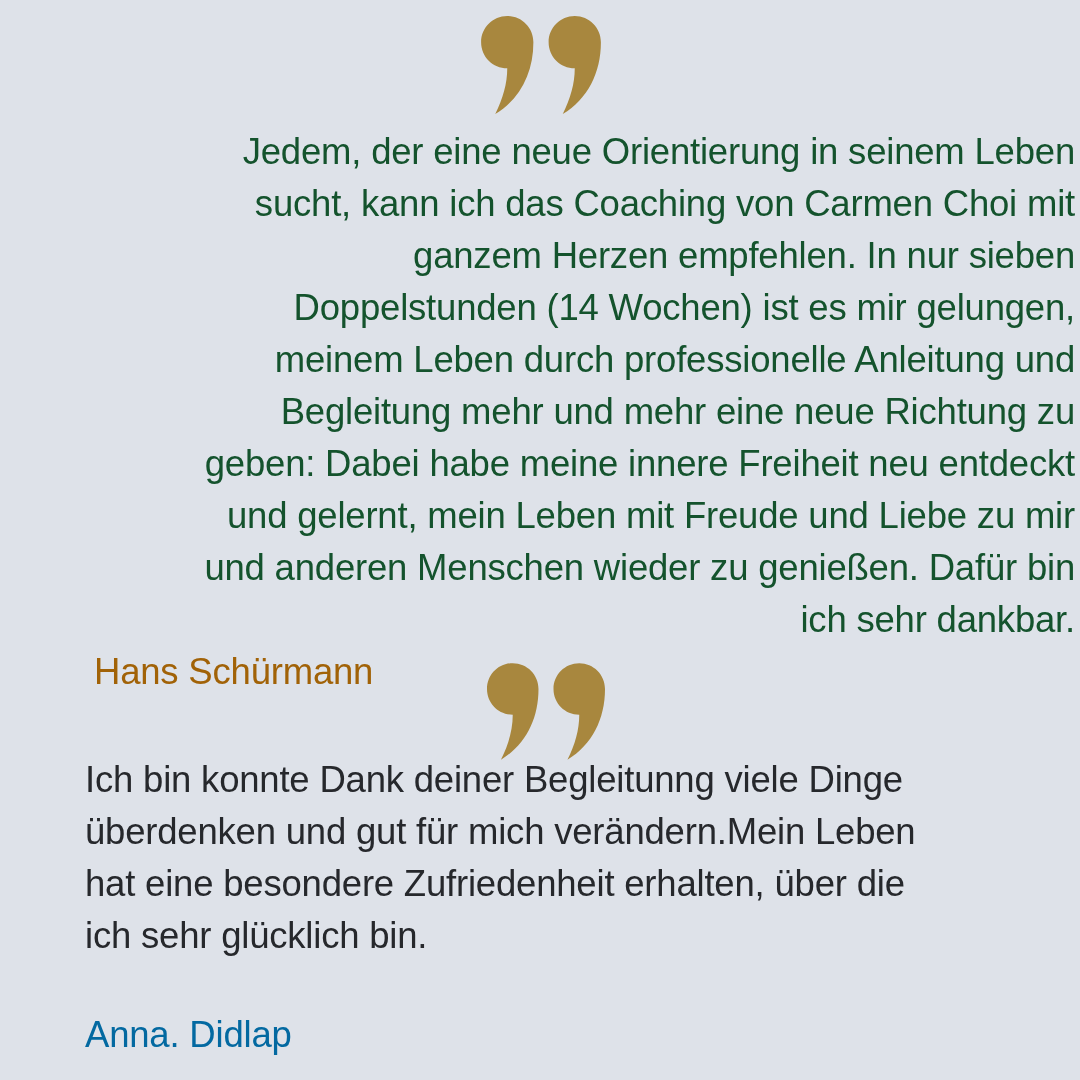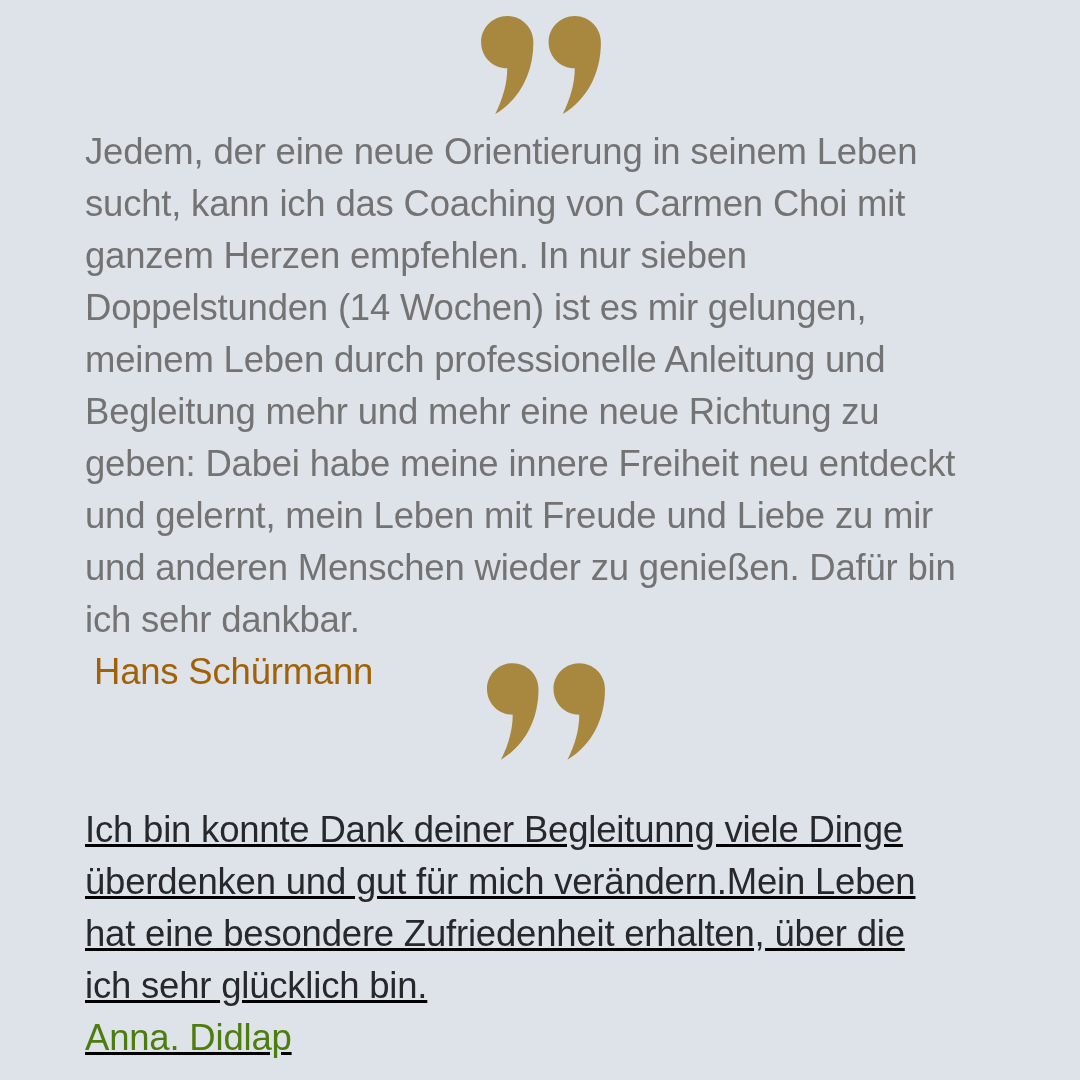--- a/index.html
+++ b/index.html
@@ -27,21 +27,21 @@
   .qi2 {
     left: 487px;
     top: 663px;
   }
   .block {
     position: absolute;
     left: 85px;
     width: 990px;
   }
   .b1 { top: 126px; }
-  .b2 { top: 804px; text-decoration: underline; }
+  .b2 { top: 754px; }
   .quote-text {
     font-size: 36.5px;
     font-weight: 300;
     line-height: 52px;
     letter-spacing: -0.2px;
     white-space: pre;
   }
   .attribution {
     font-size: 36.5px;
     font-weight: 300;
@@ -59,21 +59,21 @@
 <div class="canvas" style="background: rgb(222, 226, 233);">
 
   <div class="quote-icon qi1" style="color: rgb(168, 135, 62);">
     <svg width="120" height="98" viewBox="0 0 110 90" aria-hidden="true">
       <path fill="currentColor" d="M24 0 C37.3 0 48 10.7 48 24 C48 52 36 76 13 90 C20 76 24 62 24 48 C10.7 48 0 37.3 0 24 C0 10.7 10.7 0 24 0 Z"></path>
       <path fill="currentColor" transform="translate(62,0)" d="M24 0 C37.3 0 48 10.7 48 24 C48 52 36 76 13 90 C20 76 24 62 24 48 C10.7 48 0 37.3 0 24 C0 10.7 10.7 0 24 0 Z"></path>
     </svg>
   </div>
 
   <div class="block b1">
-    <div class="quote-text" style="color: #737373;">Jedem, der eine neue Orientierung in seinem Leben
+    <div class="quote-text" style="color: #14532d; text-align: right;">Jedem, der eine neue Orientierung in seinem Leben
 sucht, kann ich das Coaching von Carmen Choi mit
 ganzem Herzen empfehlen. In nur sieben
 Doppelstunden (14 Wochen) ist es mir gelungen,
 meinem Leben durch professionelle Anleitung und
 Begleitung mehr und mehr eine neue Richtung zu
 geben: Dabei habe meine innere Freiheit neu entdeckt
 und gelernt, mein Leben mit Freude und Liebe zu mir
 und anderen Menschen wieder zu genießen. Dafür bin
 ich sehr dankbar.</div>
     <div class="attribution indent" style="color: #a16207;">Hans Schürmann</div>
@@ -84,16 +84,16 @@
       <path fill="currentColor" d="M24 0 C37.3 0 48 10.7 48 24 C48 52 36 76 13 90 C20 76 24 62 24 48 C10.7 48 0 37.3 0 24 C0 10.7 10.7 0 24 0 Z"></path>
       <path fill="currentColor" transform="translate(62,0)" d="M24 0 C37.3 0 48 10.7 48 24 C48 52 36 76 13 90 C20 76 24 62 24 48 C10.7 48 0 37.3 0 24 C0 10.7 10.7 0 24 0 Z"></path>
     </svg>
   </div>
 
   <div class="block b2">
     <div class="quote-text" style="color: rgb(38, 40, 44);">Ich bin konnte Dank deiner Begleitunng viele Dinge
 überdenken und gut für mich verändern.Mein Leben
 hat eine besondere Zufriedenheit erhalten, über die
 ich sehr glücklich bin.</div>
-    <div class="attribution" style="color: #4d7c0f;">Anna. Didlap</div>
+    <div class="attribution" style="color: #0369a1; margin-top: 47px;">Anna. Didlap</div>
   </div>
 
 </div>
 
 </body></html>

